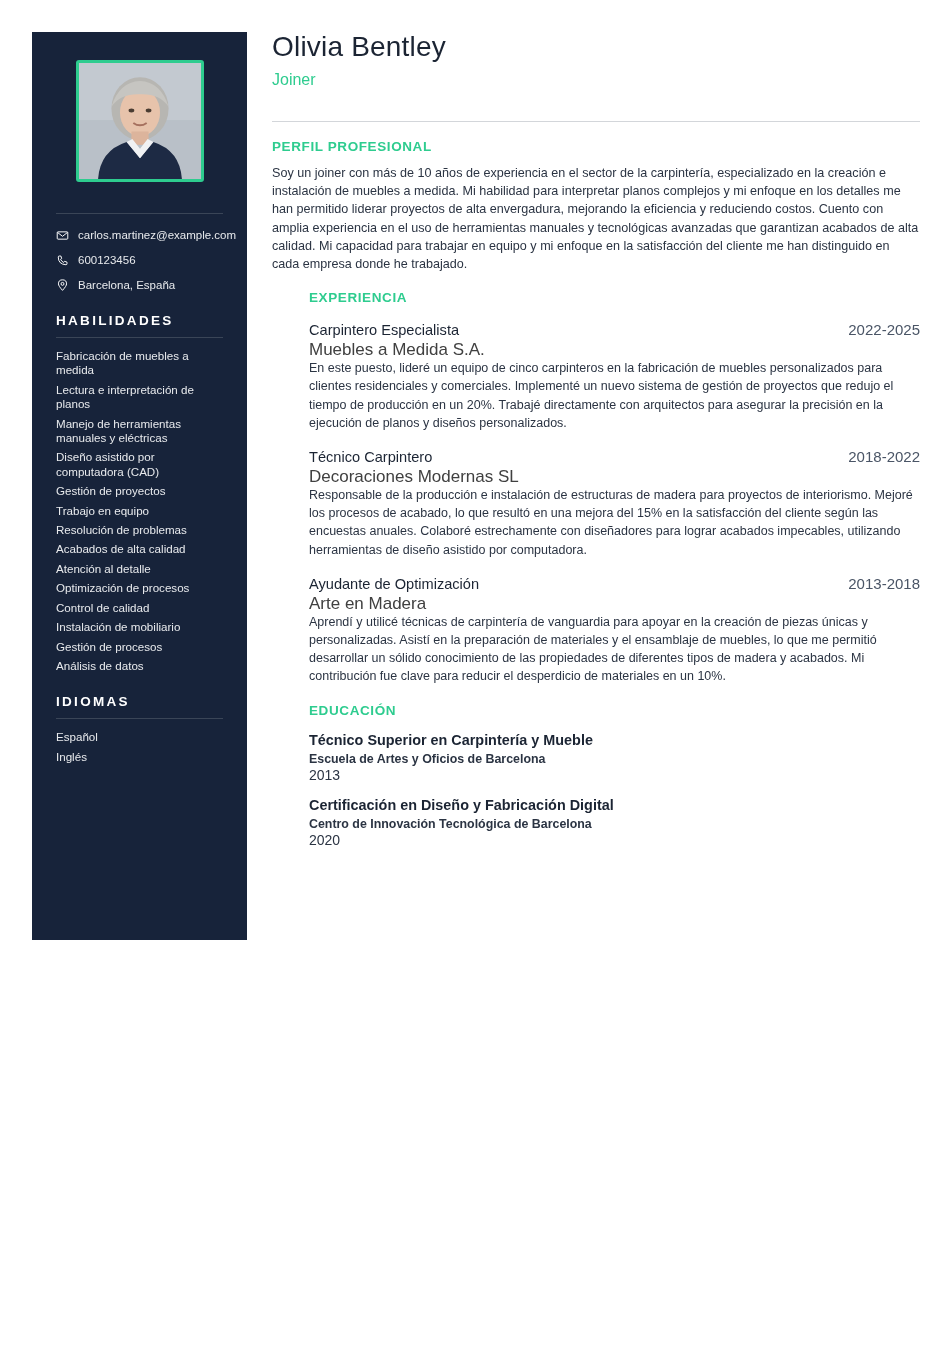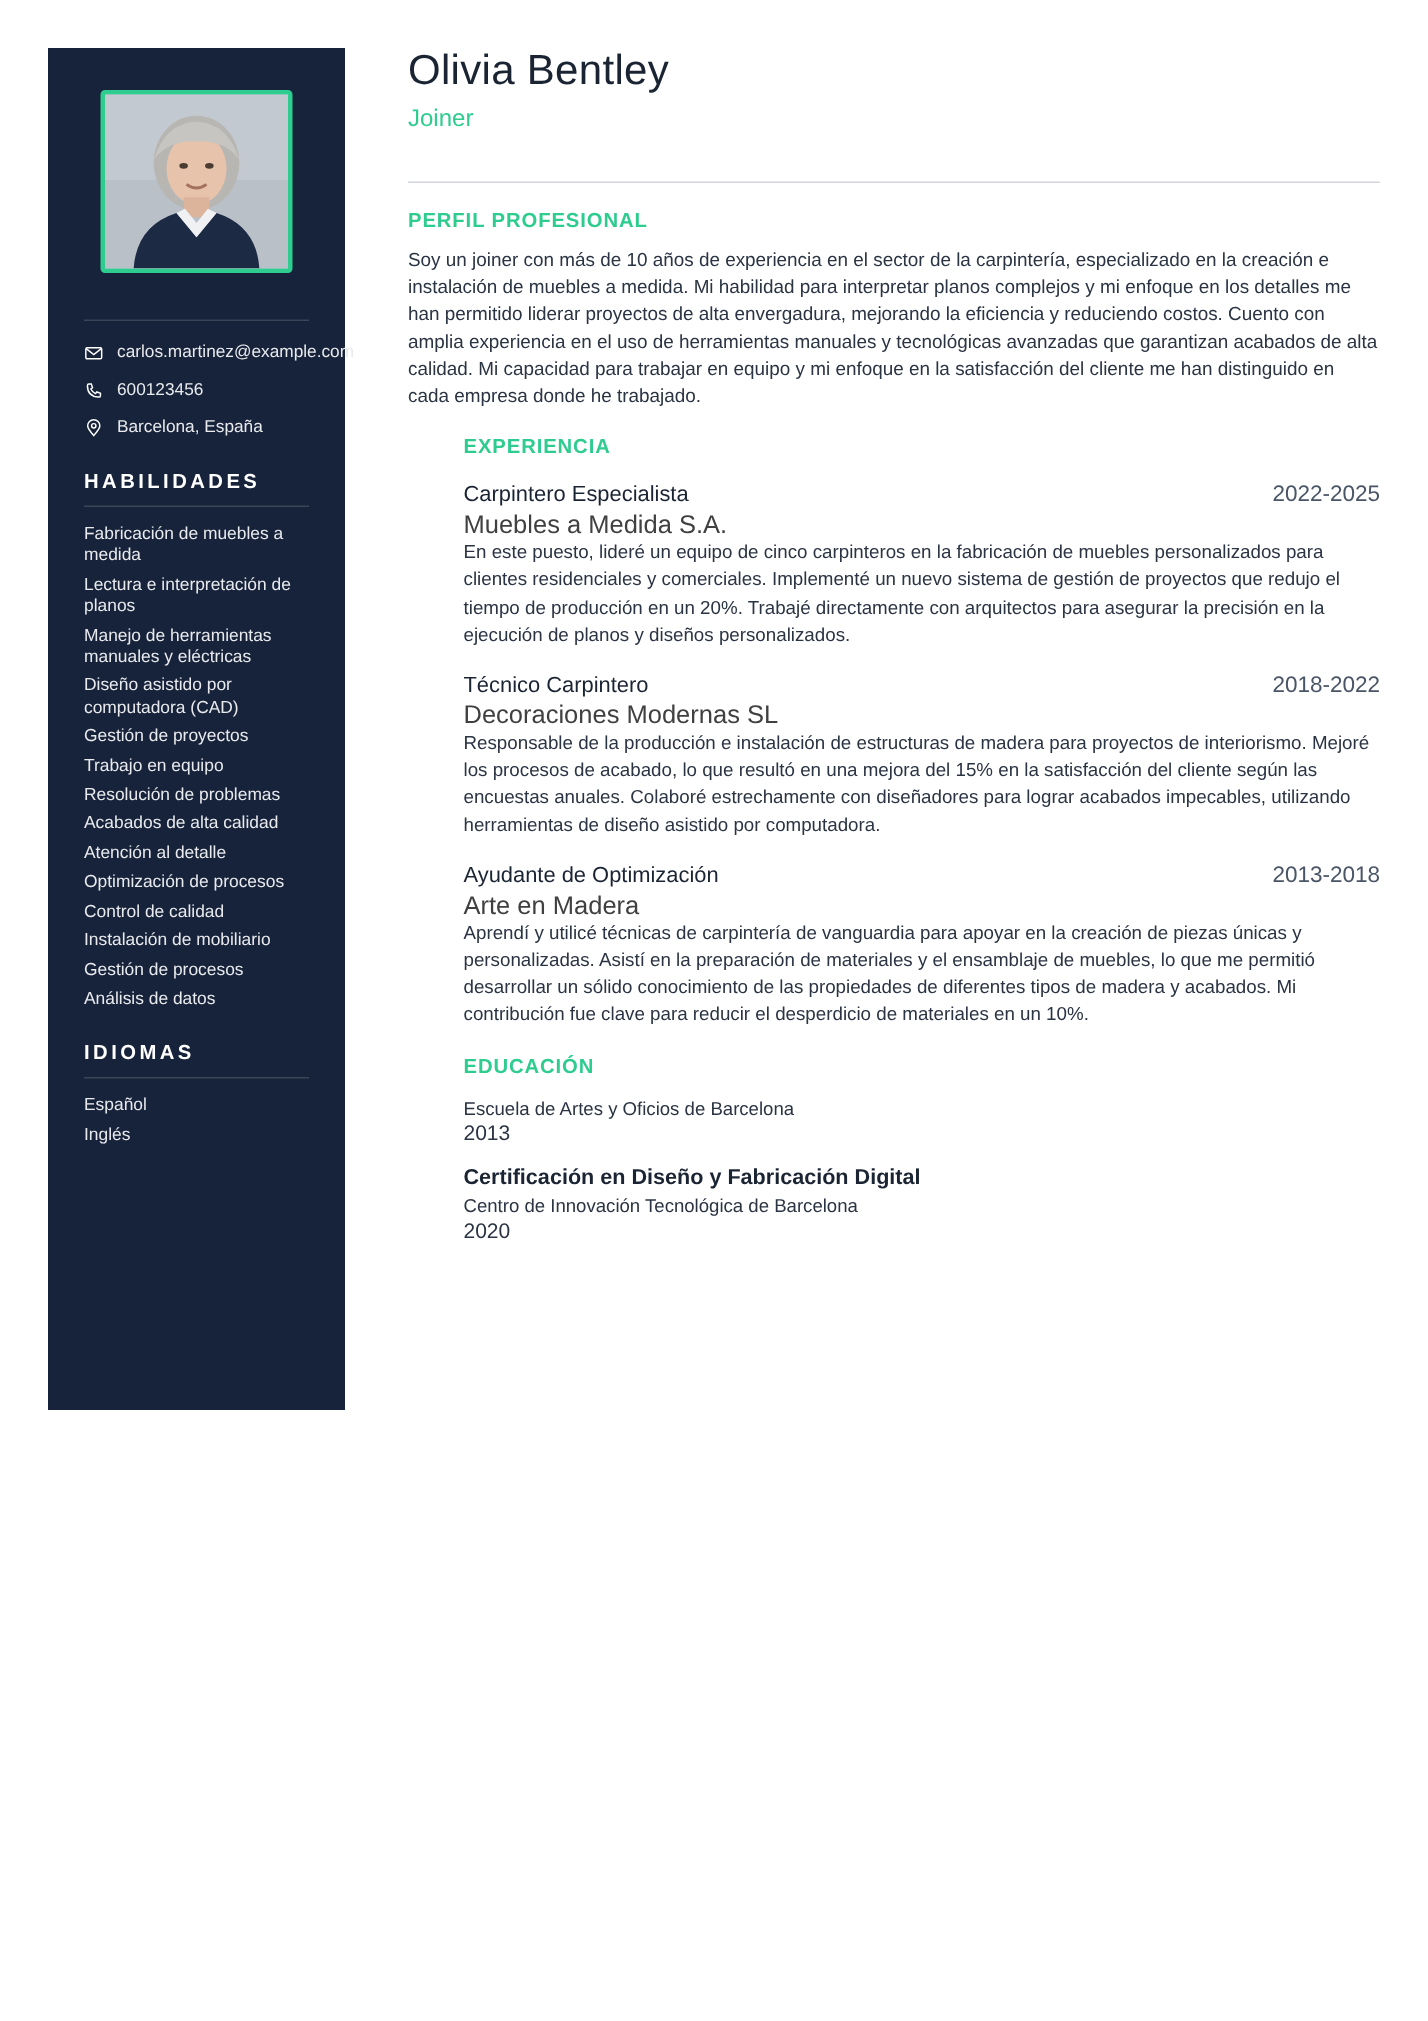--- a/index.html
+++ b/index.html
@@ -17,21 +17,21 @@
     height: 1347px;
     background: #ffffff;
     overflow: hidden;
   }
 
   
   .sidebar {
     position: absolute;
     left: 32px;
     top: 32px;
-    width: 198px;
+    width: 215px;
     height: 908px;
     background: #17233a;
     padding: 0 24px;
   }
   .photo-wrap {
     margin: 28px auto 0 auto;
     width: 128px;
     height: 122px;
     border: 3px solid #2ecc8f;
     border-radius: 3px;
@@ -171,20 +171,21 @@
     color: #1b2433;
     font-size: 14.4px;
     font-weight: bold;
     line-height: 18px;
   }
   .edu-school {
     color: #2b3443;
     font-size: 12.4px;
     line-height: 16px;
     margin-top: 2px;
+    font-weight: bold;
   }
   .edu-year {
     color: #2b3443;
     font-size: 14px;
     line-height: 16px;
   }
   .exp-section { margin-top: 6px; margin-left: 37px; }
 </style>
 </head>
 <body>
@@ -311,20 +312,21 @@
         </div>
         <div class="exp-company">Arte en Madera</div>
         <div class="exp-desc">Aprendí y utilicé técnicas de carpintería de vanguardia para apoyar en la creación de piezas únicas y personalizadas. Asistí en la preparación de materiales y el ensamblaje de muebles, lo que me permitió desarrollar un sólido conocimiento de las propiedades de diferentes tipos de madera y acabados. Mi contribución fue clave para reducir el desperdicio de materiales en un 10%.</div>
       </div>
     </div>
 
     <div class="exp-section">
       <h2 class="section-title">EDUCACIÓN</h2>
 
       <div class="edu-block">
+        <div class="edu-degree">Técnico Superior en Carpintería y Mueble</div>
         <div class="edu-school">Escuela de Artes y Oficios de Barcelona</div>
         <div class="edu-year">2013</div>
       </div>
 
       <div class="edu-block">
         <div class="edu-degree">Certificación en Diseño y Fabricación Digital</div>
         <div class="edu-school">Centro de Innovación Tecnológica de Barcelona</div>
         <div class="edu-year">2020</div>
       </div>
     </div>

